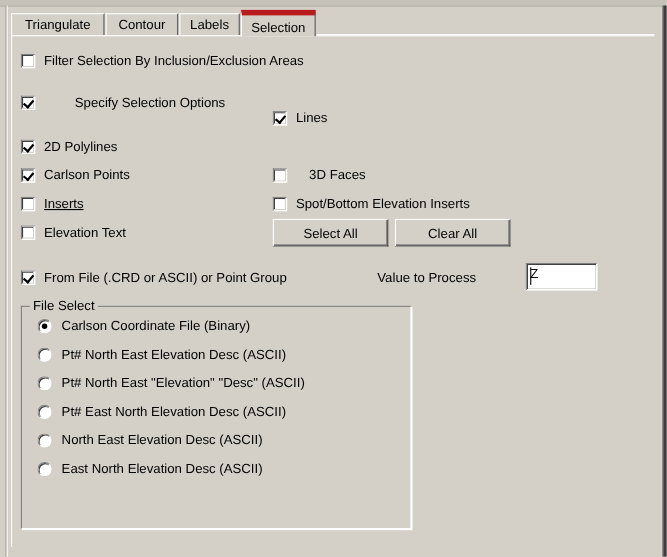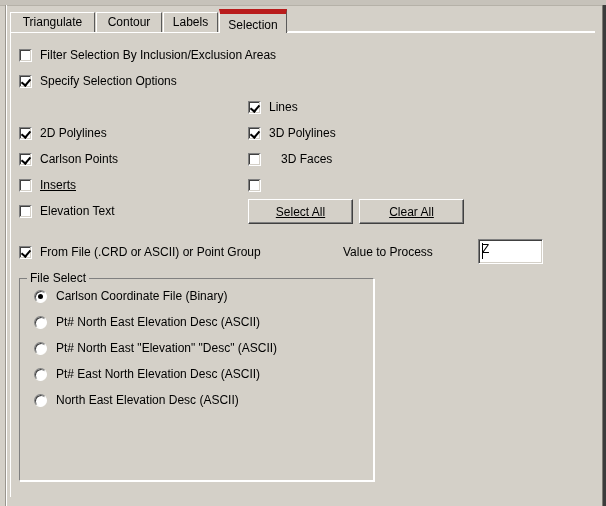--- a/index.html
+++ b/index.html
@@ -159,21 +159,20 @@
     border-left: 1px solid #ffffff;
     border-right: 1px solid #404040;
     border-bottom: 1px solid #404040;
     box-shadow: inset -1px -1px 0 #808080;
     font-family: "Liberation Sans", sans-serif;
     font-size: 12px;
     color: #000;
     text-align: center;
     cursor: default;
     padding: 0;
-    text-decoration: underline;
   }
 
   
   .txtfield {
     position: absolute;
     box-sizing: border-box;
     background: #ffffff;
     border-top: 1px solid #808080;
     border-left: 1px solid #808080;
     border-right: 1px solid #ffffff;
@@ -286,21 +285,21 @@
     <div class="tab-gapline" style="left:278px; width:307px;"></div>
   </div>
 
   <div class="tabpage">
 
     <div class="cbrow" style="left:8px; top:14px;">
       <span class="cbox"></span>
       <span class="cblabel">Filter Selection By Inclusion/Exclusion Areas</span>
     </div>
 
-    <div class="cbrow" style="left:8px; top:40px;">
+    <div class="cbrow" style="left:8px; top:52px;gap:28px;">
       <span class="cbox checked"></span>
       <span class="cblabel">Specify Selection Options</span>
     </div>
 
 
     <div class="cbrow" style="left:8px; top:92px;">
       <span class="cbox checked"></span>
       <span class="cblabel">2D Polylines</span>
     </div>
 
@@ -317,32 +316,29 @@
     <div class="cbrow" style="left:8px; top:170px;">
       <span class="cbox"></span>
       <span class="cblabel">Elevation Text</span>
     </div>
 
     <div class="cbrow" style="left:237px; top:66px;">
       <span class="cbox checked"></span>
       <span class="cblabel">Lines</span>
     </div>
 
-    <div class="cbrow" style="left:237px; top:92px;">
-      <span class="cbox checked"></span>
-      <span class="cblabel">3D Polylines</span>
-    </div>
 
     <div class="cbrow" style="left:237px; top:118px;gap:12px;">
       <span class="cbox"></span>
       <span class="cblabel">3D Faces</span>
     </div>
 
     <div class="cbrow" style="left:237px; top:144px;">
       <span class="cbox"></span>
+      <span class="cblabel">Spot/Bottom Elevation Inserts</span>
     </div>
 
     <button class="btn" style="left:237px; top:166px; width:105px; height:25px;">Select All</button>
 
     <button class="btn" style="left:348px; top:166px; width:105px; height:25px;">Clear All</button>
 
     <div class="cbrow" style="left:8px; top:211px;">
       <span class="cbox checked"></span>
       <span class="cblabel">From File (.CRD or ASCII) or Point Group</span>
     </div>
@@ -373,17 +369,21 @@
       <div class="rbrow" style="left:14px; top:87px;">
         <span class="rbox"></span>
         <span class="rblabel">Pt# East North Elevation Desc (ASCII)</span>
       </div>
 
       <div class="rbrow" style="left:14px; top:113px;">
         <span class="rbox"></span>
         <span class="rblabel">North East Elevation Desc (ASCII)</span>
       </div>
 
+      <div class="rbrow" style="left:14px; top:139px;">
+        <span class="rbox"></span>
+        <span class="rblabel">East North Elevation Desc (ASCII)</span>
+      </div>
 
     </div>
 
   </div>
 </div>
 
 </body></html>

